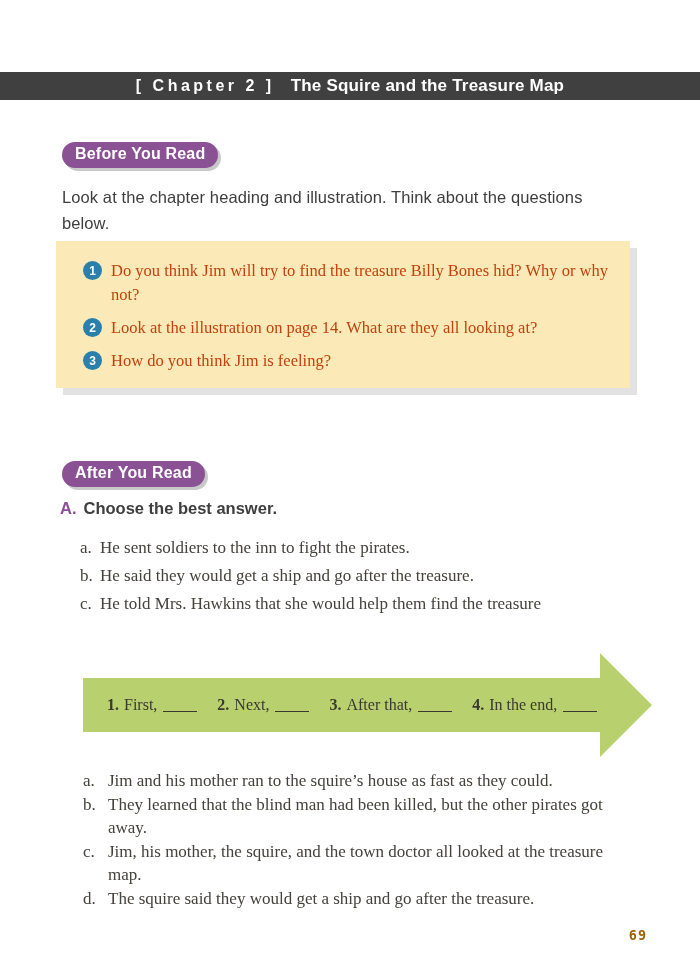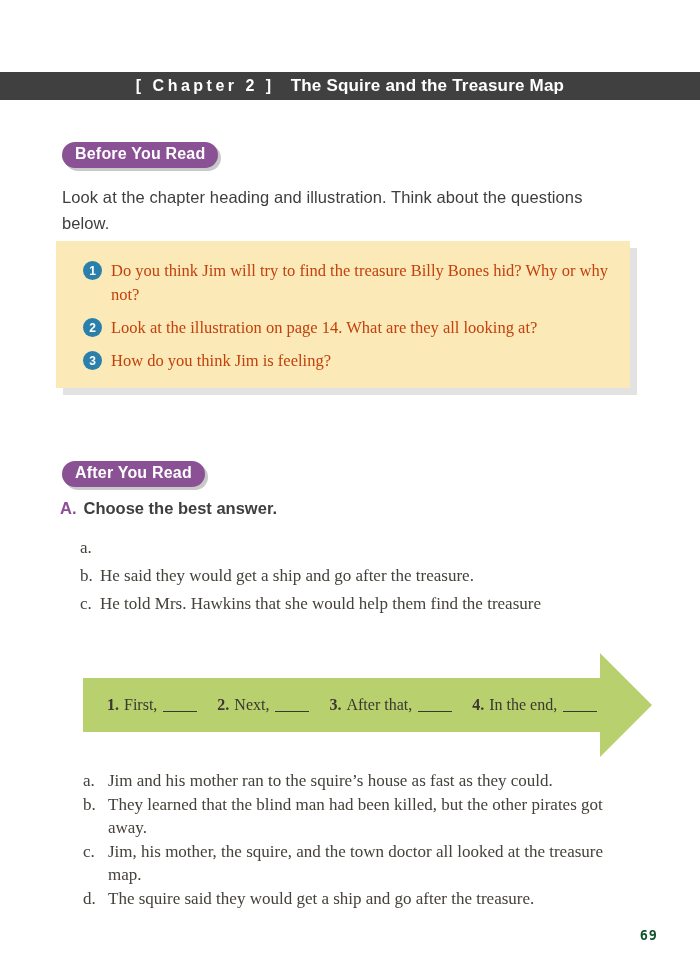--- a/index.html
+++ b/index.html
@@ -190,26 +190,26 @@
     font-size: 17px;
     line-height: 23.5px;
     color: #45413b;
   }
 
   
   .page-num {
     position: absolute;
     top: 927px; left: 618px;
     width: 40px;
-    text-align: right;
+    text-align: center;
     font-family: "DejaVu Sans Mono", monospace;
     font-weight: bold;
     font-size: 13.5px;
     letter-spacing: 1px;
-    color: #14532d;
+    color: #a16207;
   }
 </style>
 </head>
 <body>
 
 <div class="page">
 
   <div class="chapter-bar">
     <span class="chapter-bracket">[ Chapter 2 ]</span>
     <span class="chapter-title">The Squire and the Treasure Map</span>
@@ -237,20 +237,21 @@
   <div class="badge badge-after">After You Read</div>
 
   <div class="section-header section-a-header">
     <span class="section-letter">A.</span><span>Choose the best answer.</span>
   </div>
 
 
   <div class="options-a">
     <div class="opt-row">
       <span class="opt-letter">a.</span>
+      <span class="opt-text">He sent soldiers to the inn to fight the pirates.</span>
     </div>
     <div class="opt-row">
       <span class="opt-letter">b.</span>
       <span class="opt-text">He said they would get a ship and go after the treasure.</span>
     </div>
     <div class="opt-row">
       <span class="opt-letter">c.</span>
       <span class="opt-text">He told Mrs. Hawkins that she would help them find the treasure</span>
     </div>
   </div>

